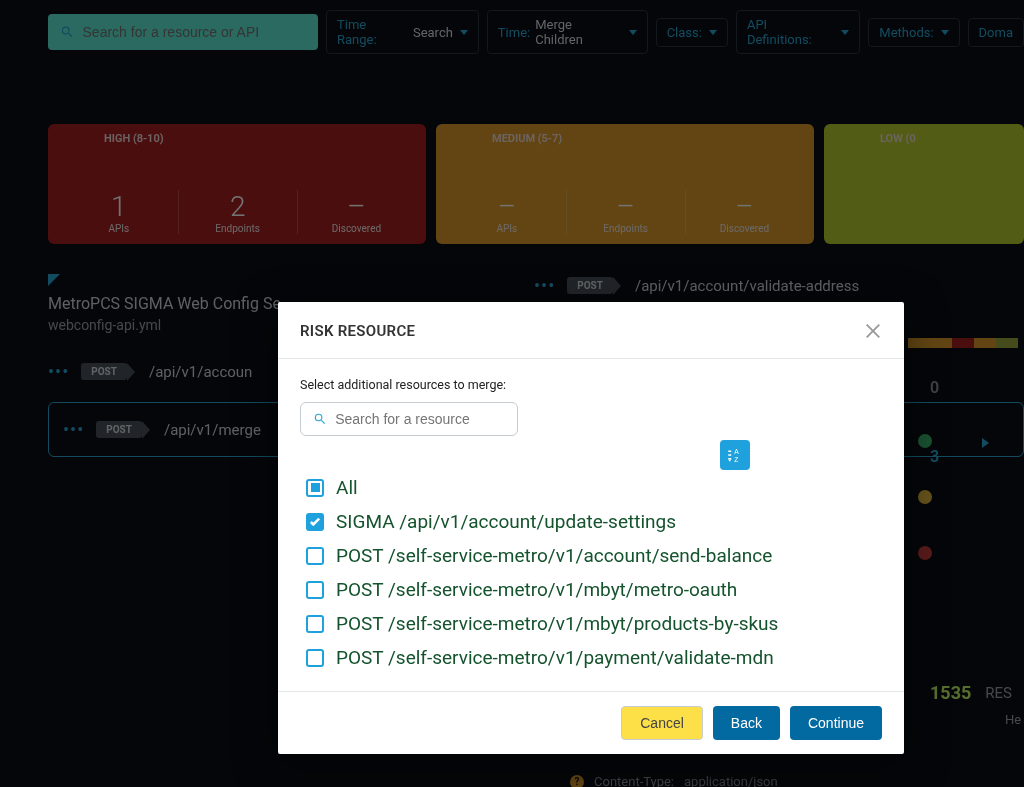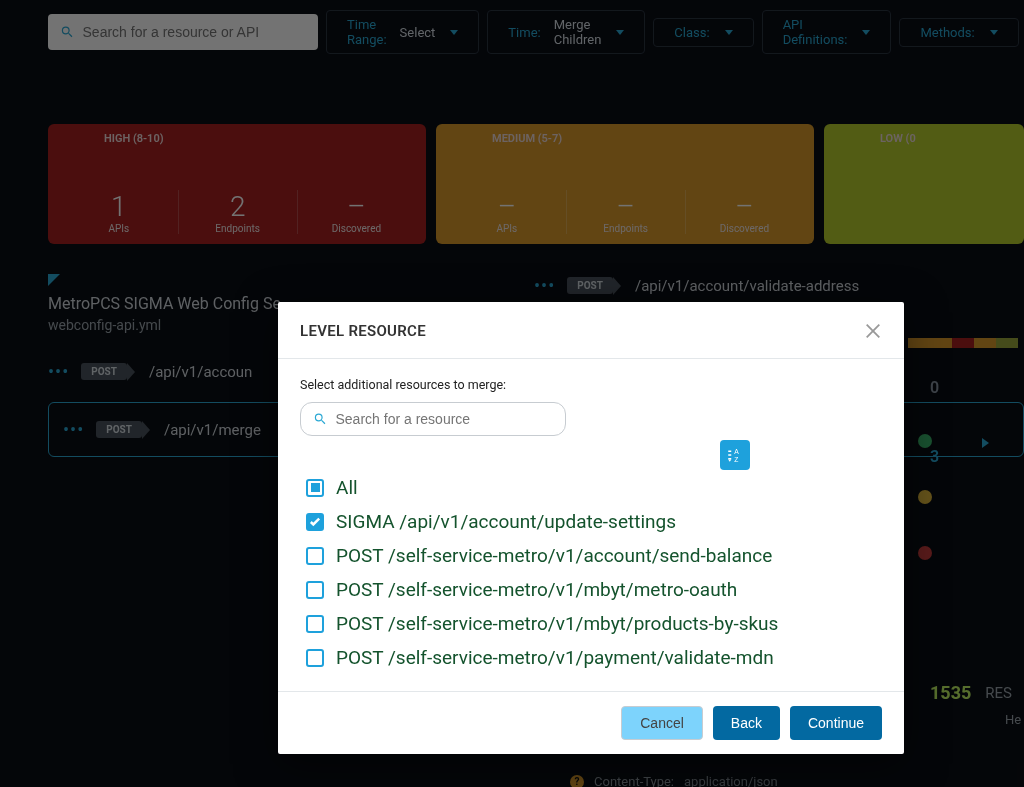--- a/index.html
+++ b/index.html
@@ -13,30 +13,30 @@
   position: relative;
 }
 .overlay {
   position: absolute; inset: 0;
   background: rgba(0,0,0,0.55);
   z-index: 5;
 }
 .main { padding: 10px 0 0 48px; filter: blur(0.3px); }
 .topbar { display: flex; gap: 8px; align-items: center; padding: 0 0 10px 0; }
 .search-main {
-  background: #ffffff; border-radius: 4px; flex: 0 0 270px;
+  background: #5eead4; border-radius: 4px; flex: 0 0 270px;
   display: flex; align-items: center; padding: 10px 12px; gap: 8px;
 }
 .search-main input {
   background: transparent; border: none; color: #6a7580; font-size: 14px; outline: none; width: 100%;
 }
 .svgicon { width: 16px; height: 16px; fill: #2aa8d4; }
 .filter-pill {
-  border: 1px solid #2a3542; border-radius: 4px; padding: 6px 20px;
-  display: flex; align-items: center; gap: 13px; color: #2aa8d4; font-size: 13px;
+  border: 1px solid #2a3542; border-radius: 4px; padding: 6px 10px;
+  display: flex; align-items: center; gap: 5px; color: #2aa8d4; font-size: 13px;
 }
 .filter-pill .flabel { color: #2aa8d4; }
 .filter-pill .fval { color: #d7dee6; }
 .caret-down {
   width: 0; height: 0; border-left: 4px solid transparent; border-right: 4px solid transparent;
   border-top: 5px solid #2aa8d4; margin-left: 2px;
 }
 .section-title {
   letter-spacing: 10px; color: #8996a3; font-size: 15px;
   position: absolute; left: 514px; top: 86px;
@@ -105,22 +105,22 @@
 .modal-header {
   display: flex; justify-content: space-between; align-items: center;
   padding: 20px 22px 18px 22px; border-bottom: 1px solid #e3e7ea;
 }
 .modal-title { font-size: 15px; font-weight: 600; color: #333; letter-spacing: 0.3px; }
 .close-x { width: 18px; height: 18px; cursor: pointer; }
 .close-x svg { stroke: #999; stroke-width: 2; }
 .modal-body { padding: 18px 20px 22px 22px; }
 .merge-instruction { font-size: 12.5px; color: #222; margin-bottom: 10px; }
 .modal-search {
-  border: 1px solid #c7ccd1; border-radius: 12px; padding: 8px 12px;
-  display: flex; align-items: center; gap: 8px; width: 266px;
+  border: 1px solid #c7ccd1; border-radius: 6px; padding: 8px 12px;
+  display: flex; align-items: center; gap: 8px; width: 218px;
 }
 .modal-search input { border: none; outline: none; font-size: 14px; color: #666; width: 100%; }
 .sort-btn {
   position: absolute; right: 154px; top: 138px;
   background: #1ea1dc; border-radius: 4px; width: 30px; height: 30px;
   display: flex; align-items: center; justify-content: center; color: #fff;
 }
 .sort-btn svg{fill:#fff;}
 .res-list { margin-top: 40px; display: flex; flex-direction: column; gap: 11px; padding-left: 6px; }
 .res-item { display: flex; align-items: center; gap: 12px; }
@@ -132,40 +132,40 @@
 .chk.checked { background:#1ea1dc; }
 .chk.checked svg { stroke:#fff; stroke-width:3; fill:none; width:12px; height:10px; }
 .res-label { font-size: 19px; color: #14532d; }
 .modal-footer {
   border-top: 1px solid #e3e7ea; padding: 14px 22px;
   display: flex; justify-content: flex-end; gap: 10px;
 }
 .btn {
   padding: 8px 18px; border-radius: 4px; font-size: 14px; cursor: pointer; border: none;
 }
-.btn.secondary { background: #7dd3fc; border: 1px solid #c7ccd1; color: #444; }
+.btn.secondary { background: #fde047; border: 1px solid #c7ccd1; color: #444; }
 .btn.primary { background: #0369a1; color: #fff; }
 .caret-play{position:absolute; top:438px; left:982px; width:0;height:0;border-top:5px solid transparent;border-bottom:5px solid transparent;border-left:7px solid #2aa8d4;}
 .color-strip{position:absolute; top:338px; left:908px; height:10px; width:110px; display:flex;}
 .color-strip span{flex:1;}
 </style>
 </head>
 <body>
 
 <div class="main">
   <div class="topbar">
     <div class="search-main">
       <svg class="svgicon" viewBox="0 0 24 24">
           <path d="M15.5 14h-.79l-.28-.27A6.47 6.47 0 0016 9.5 6.5 6.5 0 109.5 16c1.61 0 3.09-.59 4.23-1.57l.27.28v.79l5 4.99L20.49 19l-4.99-5zM9.5 14A4.5 4.5 0 119.5 5a4.5 4.5 0 010 9z"></path>
         </svg>
       <input placeholder="Search for a resource or API" style="">
     </div>
     <div class="filter-pill">
       <span class="flabel">Time Range:</span>
-      <span class="fval">Select</span>
+      <span class="fval">Search</span>
       <span class="caret-down"></span>
     </div>
     <div class="filter-pill">
       <span class="flabel">Time:</span>
       <span class="fval">Merge Children</span>
       <span class="caret-down"></span>
     </div>
     <div class="filter-pill">
       <span class="flabel">Class:</span>
       <span class="caret-down"></span>
@@ -276,21 +276,21 @@
 <div class="ct-row">
   <span class="warn-icon">?</span>
   <span class="ctlabel">Content-Type:</span>
   <span class="ctval">application/json</span>
 </div>
 
 <div class="overlay"></div>
 
 <div class="modal">
   <div class="modal-header">
-    <div class="modal-title">LEVEL RESOURCE</div>
+    <div class="modal-title">RISK RESOURCE</div>
     <div class="close-x">
       <svg viewBox="0 0 20 20">
           <line x1="3" y1="3" x2="17" y2="17"></line>
           <line x1="17" y1="3" x2="3" y2="17"></line>
         </svg>
     </div>
   </div>
   <div class="modal-body">
     <div class="merge-instruction">Select additional resources to merge:</div>
     <div class="modal-search">

